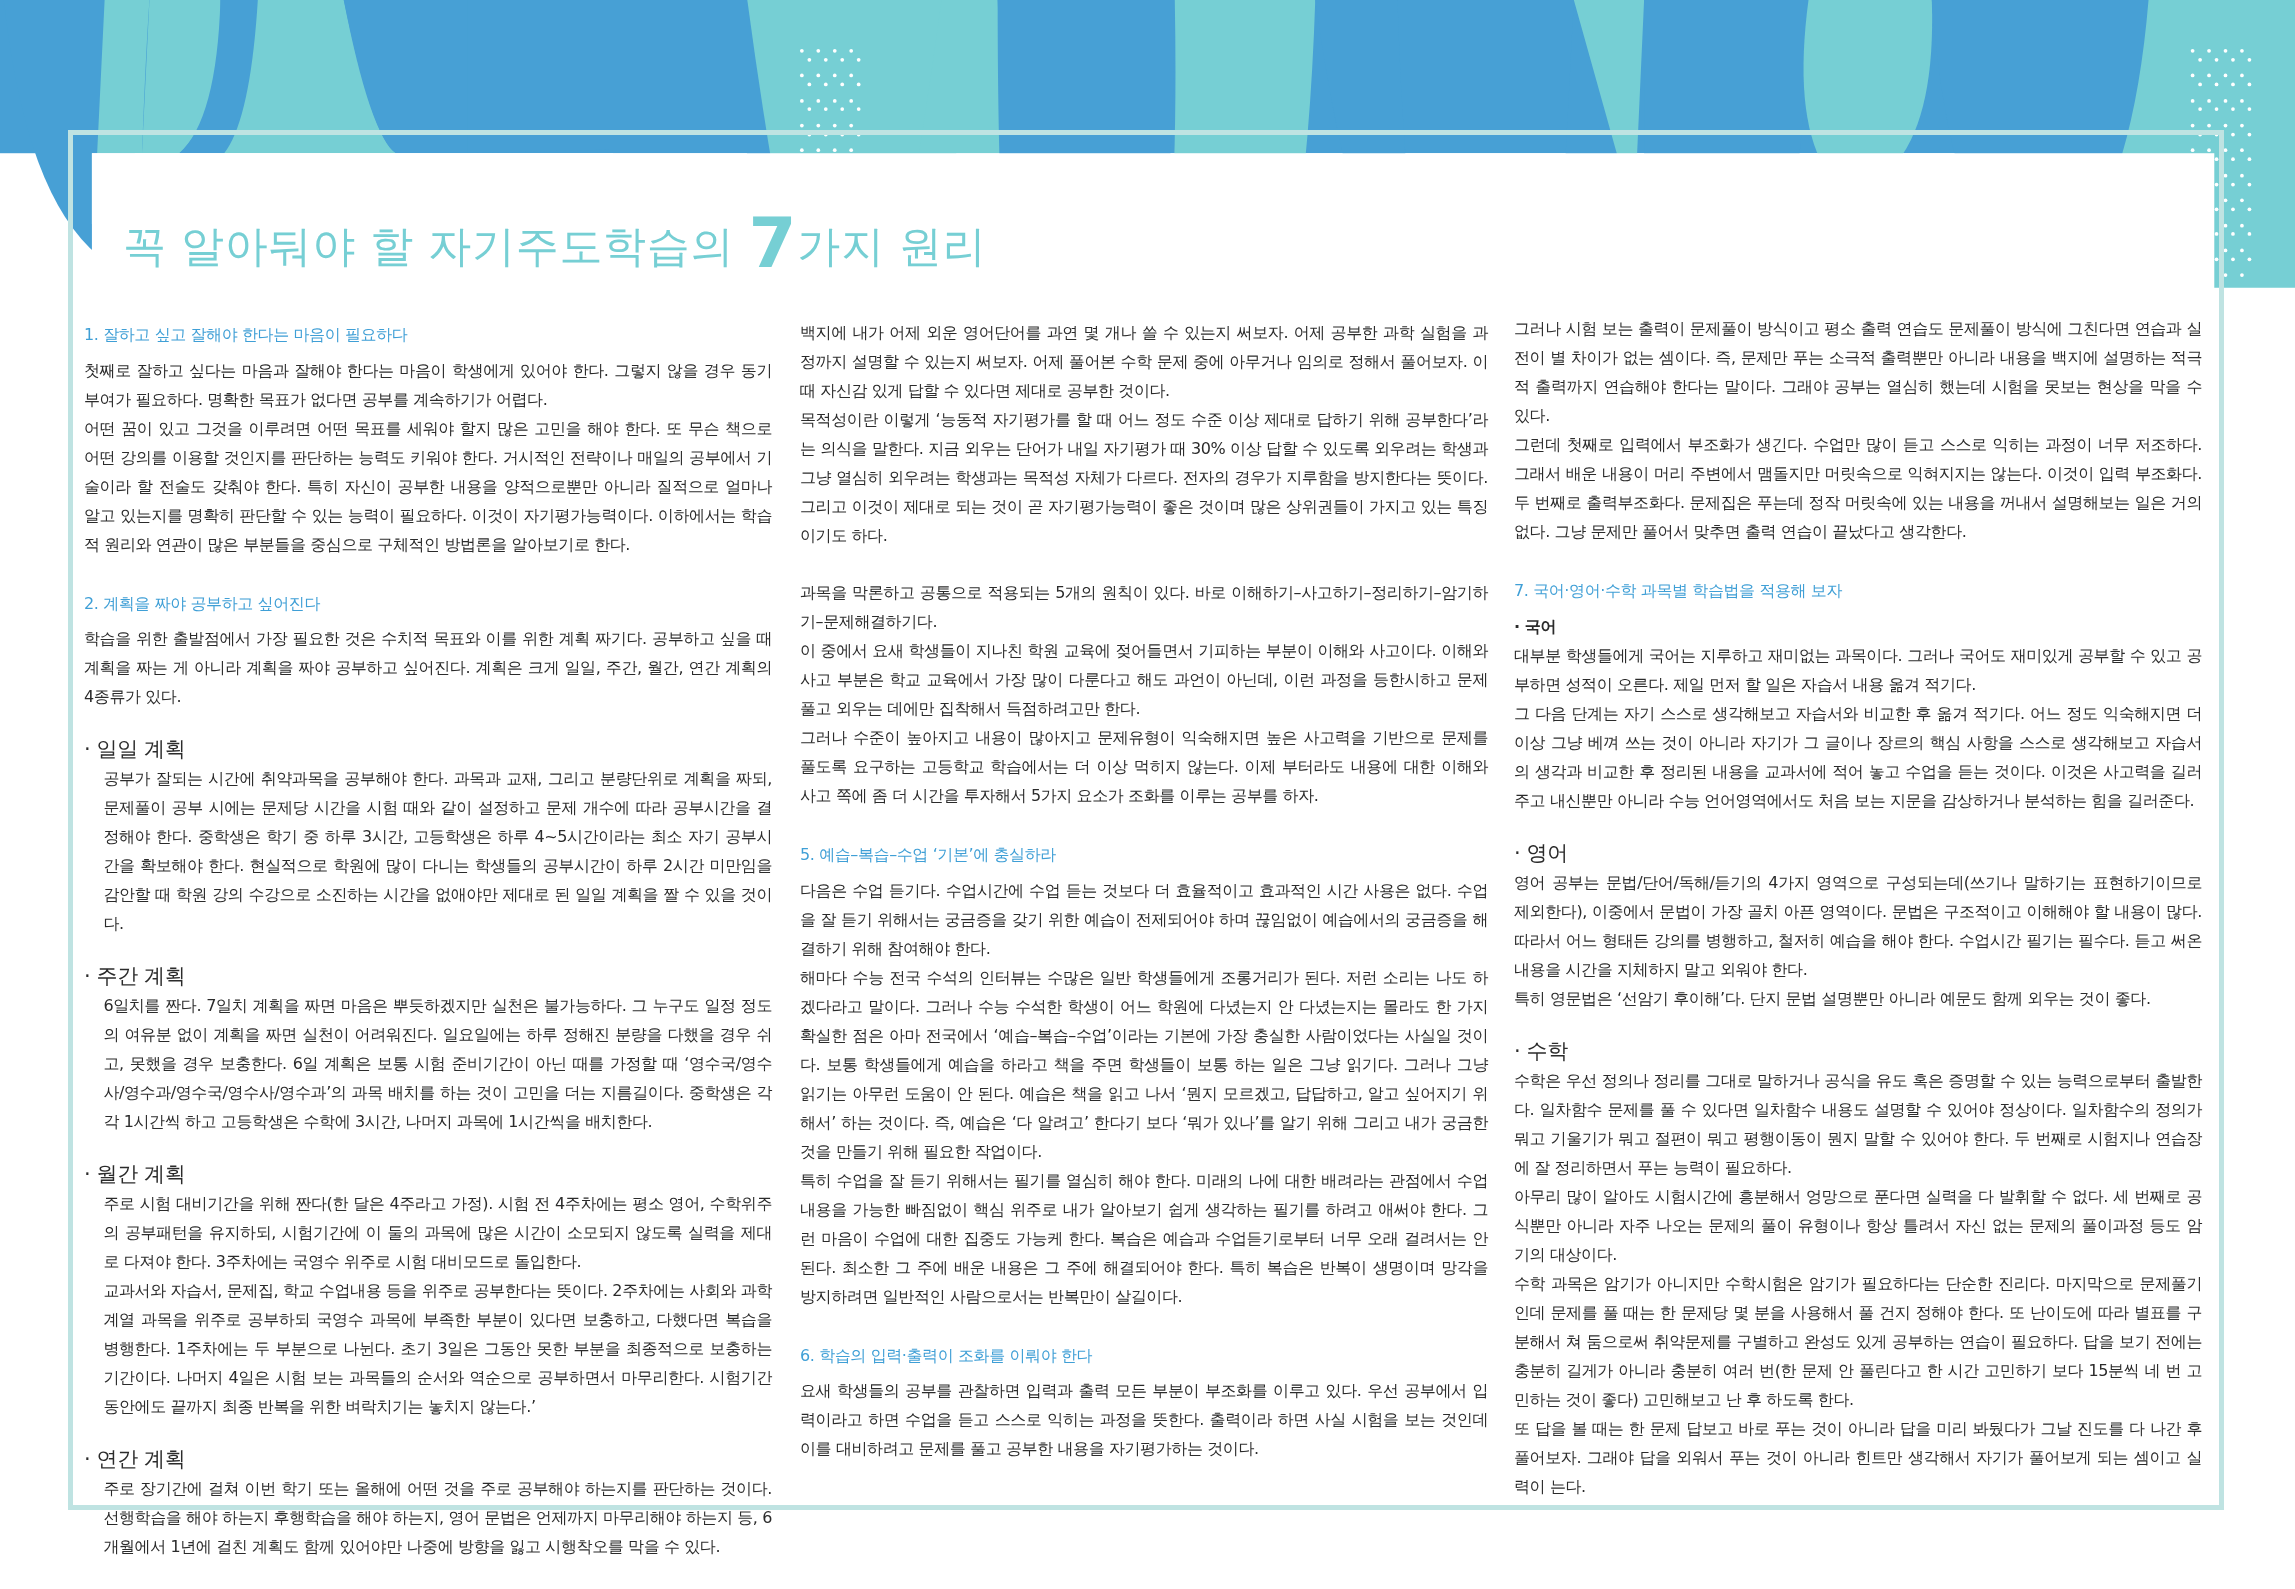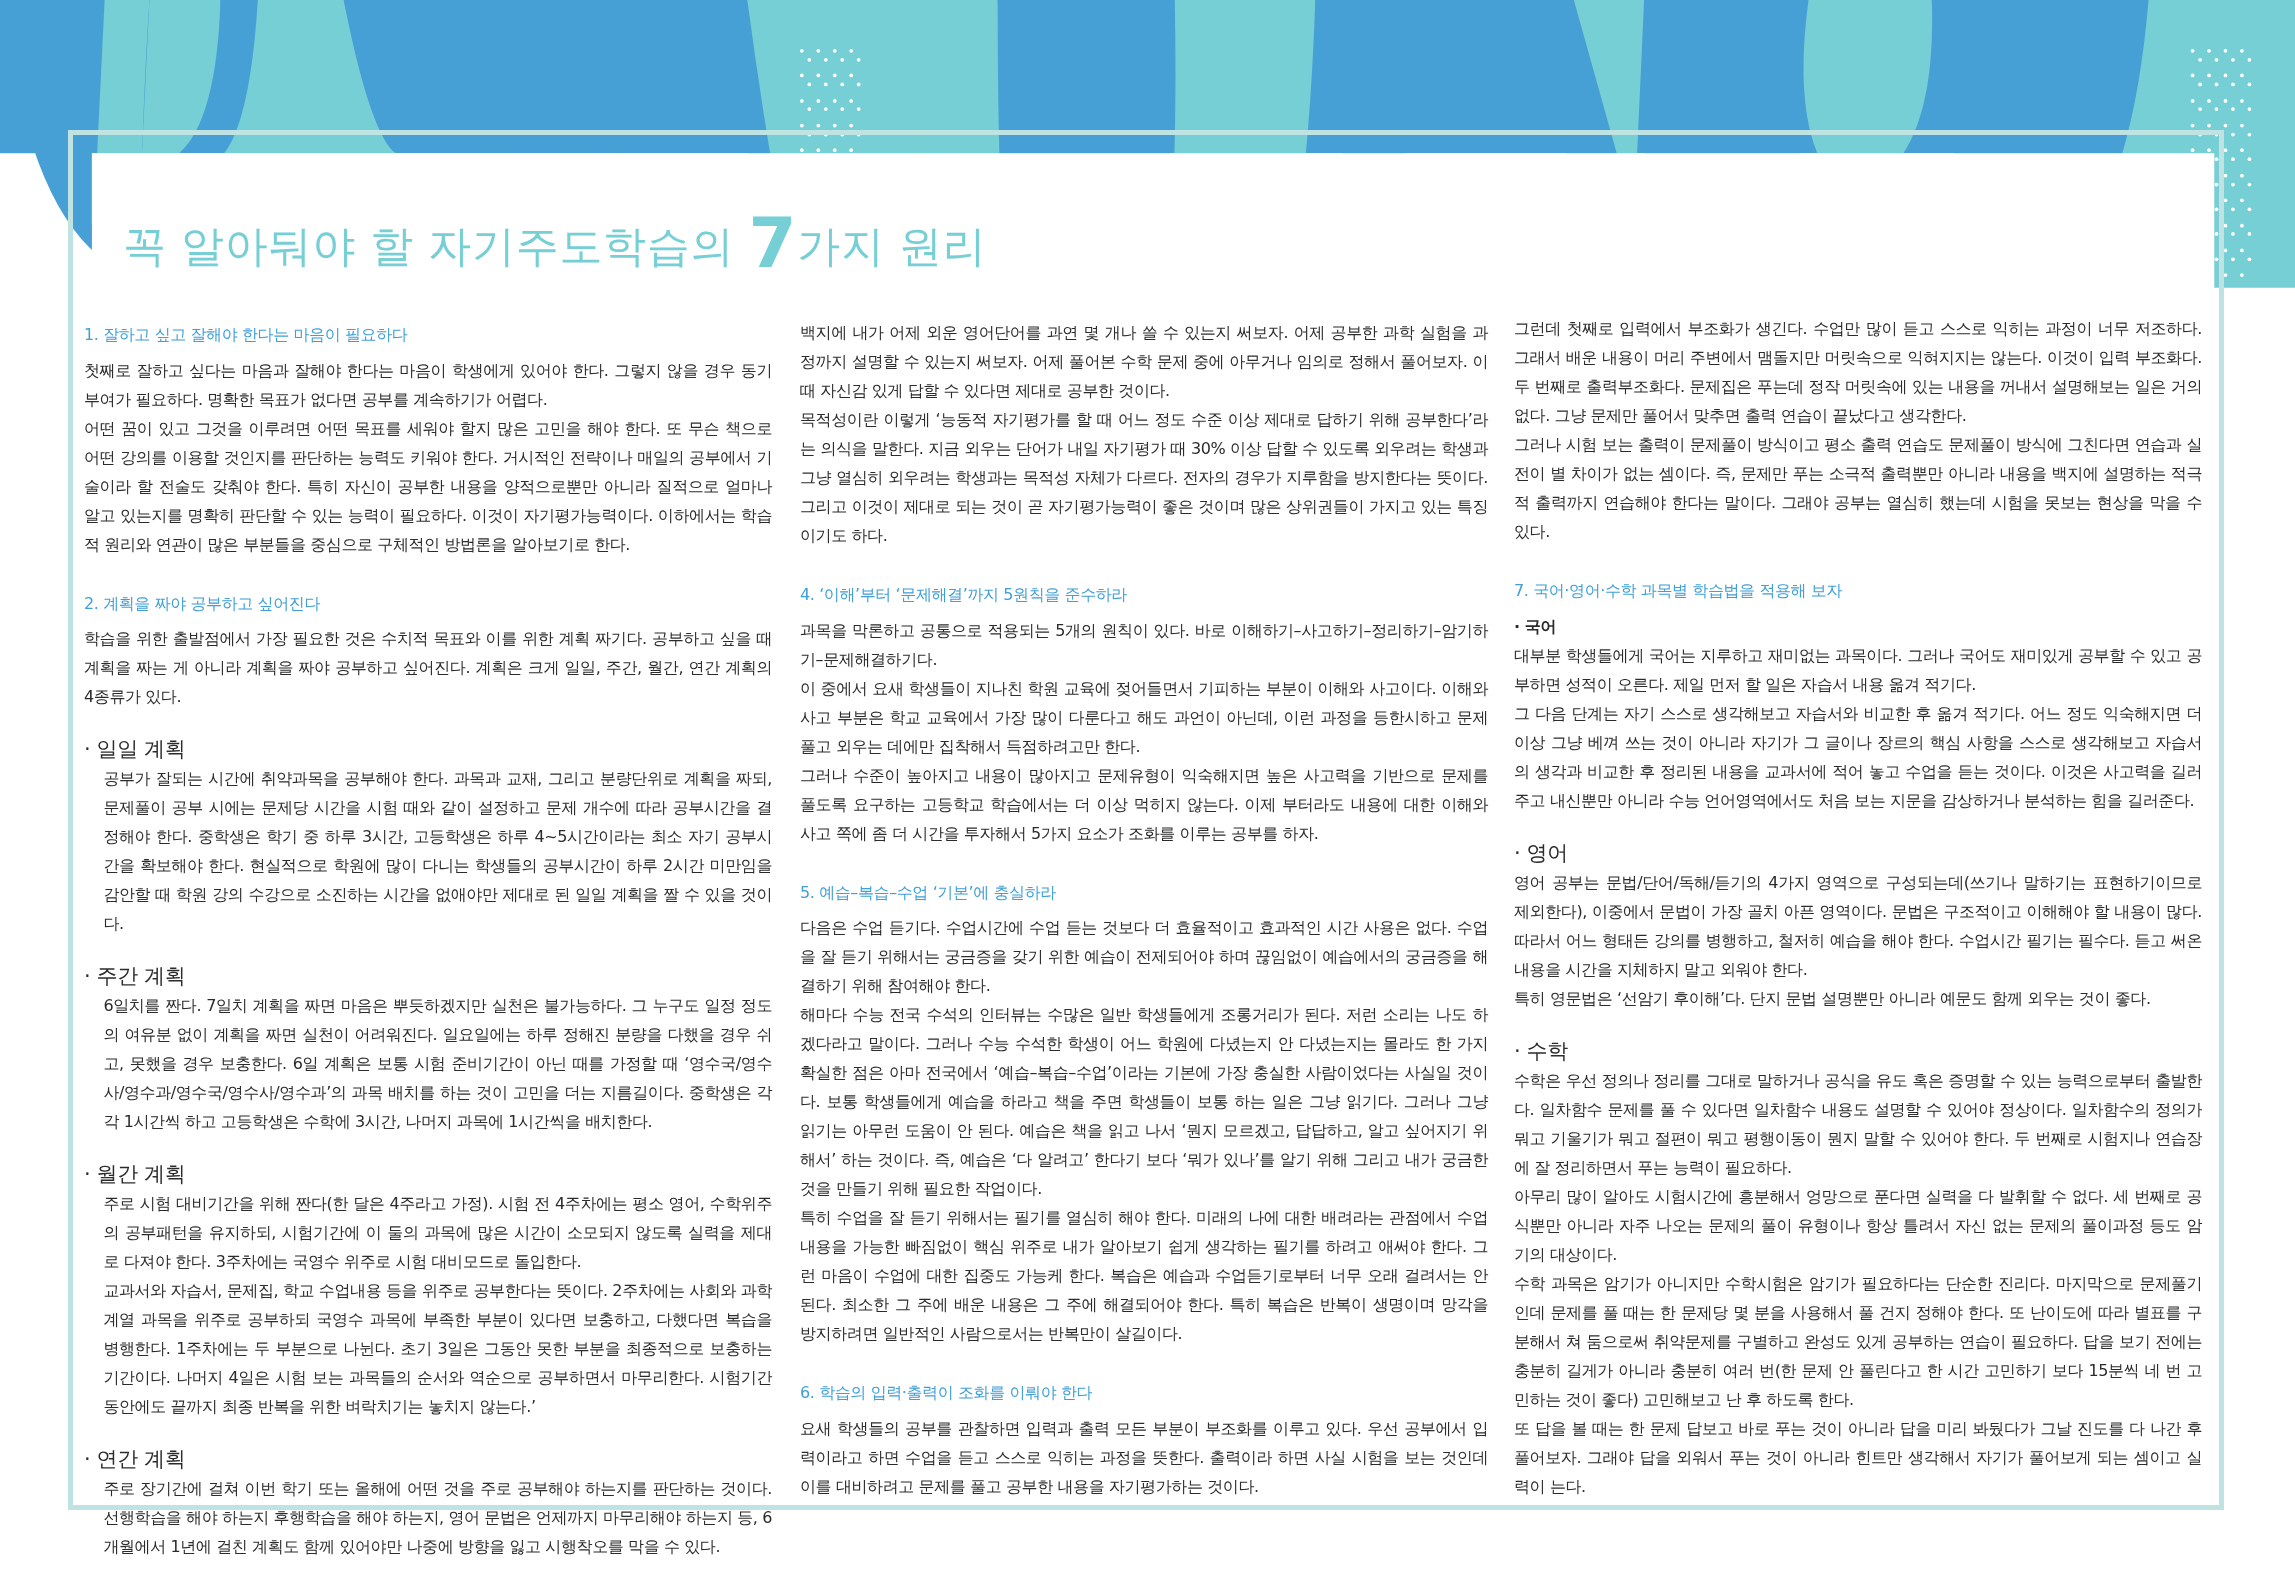--- a/index.html
+++ b/index.html
@@ -209,43 +209,42 @@
   </section>
 </div>
 
 <div class="col col2">
   <section>
     <p class="p">백지에 내가 어제 외운 영어단어를 과연 몇 개나 쓸 수 있는지 써보자. 어제 공부한 과학 실험을 과정까지 설명할 수 있는지 써보자. 어제 풀어본 수학 문제 중에 아무거나 임의로 정해서 풀어보자. 이때 자신감 있게 답할 수 있다면 제대로 공부한 것이다.</p>
     <p class="p">목적성이란 이렇게 ‘능동적 자기평가를 할 때 어느 정도 수준 이상 제대로 답하기 위해 공부한다’라는 의식을 말한다. 지금 외우는 단어가 내일 자기평가 때 30% 이상 답할 수 있도록 외우려는 학생과 그냥 열심히 외우려는 학생과는 목적성 자체가 다르다. 전자의 경우가 지루함을 방지한다는 뜻이다. 그리고 이것이 제대로 되는 것이 곧 자기평가능력이 좋은 것이며 많은 상위권들이 가지고 있는 특징이기도 하다.</p>
   </section>
   <div class="gap"></div>
   <section>
-    <h2 class="h">4. ‘이해’부터 ‘문제해결’까지 5원칙을 준수하라</h2>
     <p class="p">과목을 막론하고 공통으로 적용되는 5개의 원칙이 있다. 바로 이해하기–사고하기–정리하기–암기하기–문제해결하기다.</p>
     <p class="p">이 중에서 요새 학생들이 지나친 학원 교육에 젖어들면서 기피하는 부분이 이해와 사고이다. 이해와 사고 부분은 학교 교육에서 가장 많이 다룬다고 해도 과언이 아닌데, 이런 과정을 등한시하고 문제 풀고 외우는 데에만 집착해서 득점하려고만 한다.</p>
     <p class="p">그러나 수준이 높아지고 내용이 많아지고 문제유형이 익숙해지면 높은 사고력을 기반으로 문제를 풀도록 요구하는 고등학교 학습에서는 더 이상 먹히지 않는다. 이제 부터라도 내용에 대한 이해와 사고 쪽에 좀 더 시간을 투자해서 5가지 요소가 조화를 이루는 공부를 하자.</p>
   </section>
   <div class="gap"></div>
   <section>
     <h2 class="h">5. 예습–복습–수업 ‘기본’에 충실하라</h2>
     <p class="p">다음은 수업 듣기다. 수업시간에 수업 듣는 것보다 더 효율적이고 효과적인 시간 사용은 없다. 수업을 잘 듣기 위해서는 궁금증을 갖기 위한 예습이 전제되어야 하며 끊임없이 예습에서의 궁금증을 해결하기 위해 참여해야 한다.</p>
     <p class="p">해마다 수능 전국 수석의 인터뷰는 수많은 일반 학생들에게 조롱거리가 된다. 저런 소리는 나도 하겠다라고 말이다. 그러나 수능 수석한 학생이 어느 학원에 다녔는지 안 다녔는지는 몰라도 한 가지 확실한 점은 아마 전국에서 ‘예습–복습–수업’이라는 기본에 가장 충실한 사람이었다는 사실일 것이다. 보통 학생들에게 예습을 하라고 책을 주면 학생들이 보통 하는 일은 그냥 읽기다. 그러나 그냥 읽기는 아무런 도움이 안 된다. 예습은 책을 읽고 나서 ‘뭔지 모르겠고, 답답하고, 알고 싶어지기 위해서’ 하는 것이다. 즉, 예습은 ‘다 알려고’ 한다기 보다 ‘뭐가 있나’를 알기 위해 그리고 내가 궁금한 것을 만들기 위해 필요한 작업이다.</p>
     <p class="p">특히 수업을 잘 듣기 위해서는 필기를 열심히 해야 한다. 미래의 나에 대한 배려라는 관점에서 수업 내용을 가능한 빠짐없이 핵심 위주로 내가 알아보기 쉽게 생각하는 필기를 하려고 애써야 한다. 그런 마음이 수업에 대한 집중도 가능케 한다. 복습은 예습과 수업듣기로부터 너무 오래 걸려서는 안 된다. 최소한 그 주에 배운 내용은 그 주에 해결되어야 한다. 특히 복습은 반복이 생명이며 망각을 방지하려면 일반적인 사람으로서는 반복만이 살길이다.</p>
   </section>
   <div class="gap"></div>
   <section>
     <h2 class="h">6. 학습의 입력·출력이 조화를 이뤄야 한다</h2>
     <p class="p">요새 학생들의 공부를 관찰하면 입력과 출력 모든 부분이 부조화를 이루고 있다. 우선 공부에서 입력이라고 하면 수업을 듣고 스스로 익히는 과정을 뜻한다. 출력이라 하면 사실 시험을 보는 것인데 이를 대비하려고 문제를 풀고 공부한 내용을 자기평가하는 것이다.</p>
   </section>
 </div>
 
 <div class="col col3">
   <section>
+    <p class="p">그러나 시험 보는 출력이 문제풀이 방식이고 평소 출력 연습도 문제풀이 방식에 그친다면 연습과 실전이 별 차이가 없는 셈이다. 즉, 문제만 푸는 소극적 출력뿐만 아니라 내용을 백지에 설명하는 적극적 출력까지 연습해야 한다는 말이다. 그래야 공부는 열심히 했는데 시험을 못보는 현상을 막을 수 있다.</p>
     <p class="p">그런데 첫째로 입력에서 부조화가 생긴다. 수업만 많이 듣고 스스로 익히는 과정이 너무 저조하다. 그래서 배운 내용이 머리 주변에서 맴돌지만 머릿속으로 익혀지지는 않는다. 이것이 입력 부조화다. 두 번째로 출력부조화다. 문제집은 푸는데 정작 머릿속에 있는 내용을 꺼내서 설명해보는 일은 거의 없다. 그냥 문제만 풀어서 맞추면 출력 연습이 끝났다고 생각한다.</p>
-    <p class="p">그러나 시험 보는 출력이 문제풀이 방식이고 평소 출력 연습도 문제풀이 방식에 그친다면 연습과 실전이 별 차이가 없는 셈이다. 즉, 문제만 푸는 소극적 출력뿐만 아니라 내용을 백지에 설명하는 적극적 출력까지 연습해야 한다는 말이다. 그래야 공부는 열심히 했는데 시험을 못보는 현상을 막을 수 있다.</p>
   </section>
   <div class="gap"></div>
   <section>
     <h2 class="h">7. 국어·영어·수학 과목별 학습법을 적용해 보자</h2>
     <p class="p" style="font-weight:bold;">· 국어</p>
     <p class="p">대부분 학생들에게 국어는 지루하고 재미없는 과목이다. 그러나 국어도 재미있게 공부할 수 있고 공부하면 성적이 오른다. 제일 먼저 할 일은 자습서 내용 옮겨 적기다.</p>
     <p class="p">그 다음 단계는 자기 스스로 생각해보고 자습서와 비교한 후 옮겨 적기다. 어느 정도 익숙해지면 더 이상 그냥 베껴 쓰는 것이 아니라 자기가 그 글이나 장르의 핵심 사항을 스스로 생각해보고 자습서의 생각과 비교한 후 정리된 내용을 교과서에 적어 놓고 수업을 듣는 것이다. 이것은 사고력을 길러주고 내신뿐만 아니라 수능 언어영역에서도 처음 보는 지문을 감상하거나 분석하는 힘을 길러준다.</p>
     <p class="p sub">· 영어</p>
     <p class="p">영어 공부는 문법/단어/독해/듣기의 4가지 영역으로 구성되는데(쓰기나 말하기는 표현하기이므로 제외한다), 이중에서 문법이 가장 골치 아픈 영역이다. 문법은 구조적이고 이해해야 할 내용이 많다. 따라서 어느 형태든 강의를 병행하고, 철저히 예습을 해야 한다. 수업시간 필기는 필수다. 듣고 써온 내용을 시간을 지체하지 말고 외워야 한다.</p>
     <p class="p">특히 영문법은 ‘선암기 후이해’다. 단지 문법 설명뿐만 아니라 예문도 함께 외우는 것이 좋다.</p>

